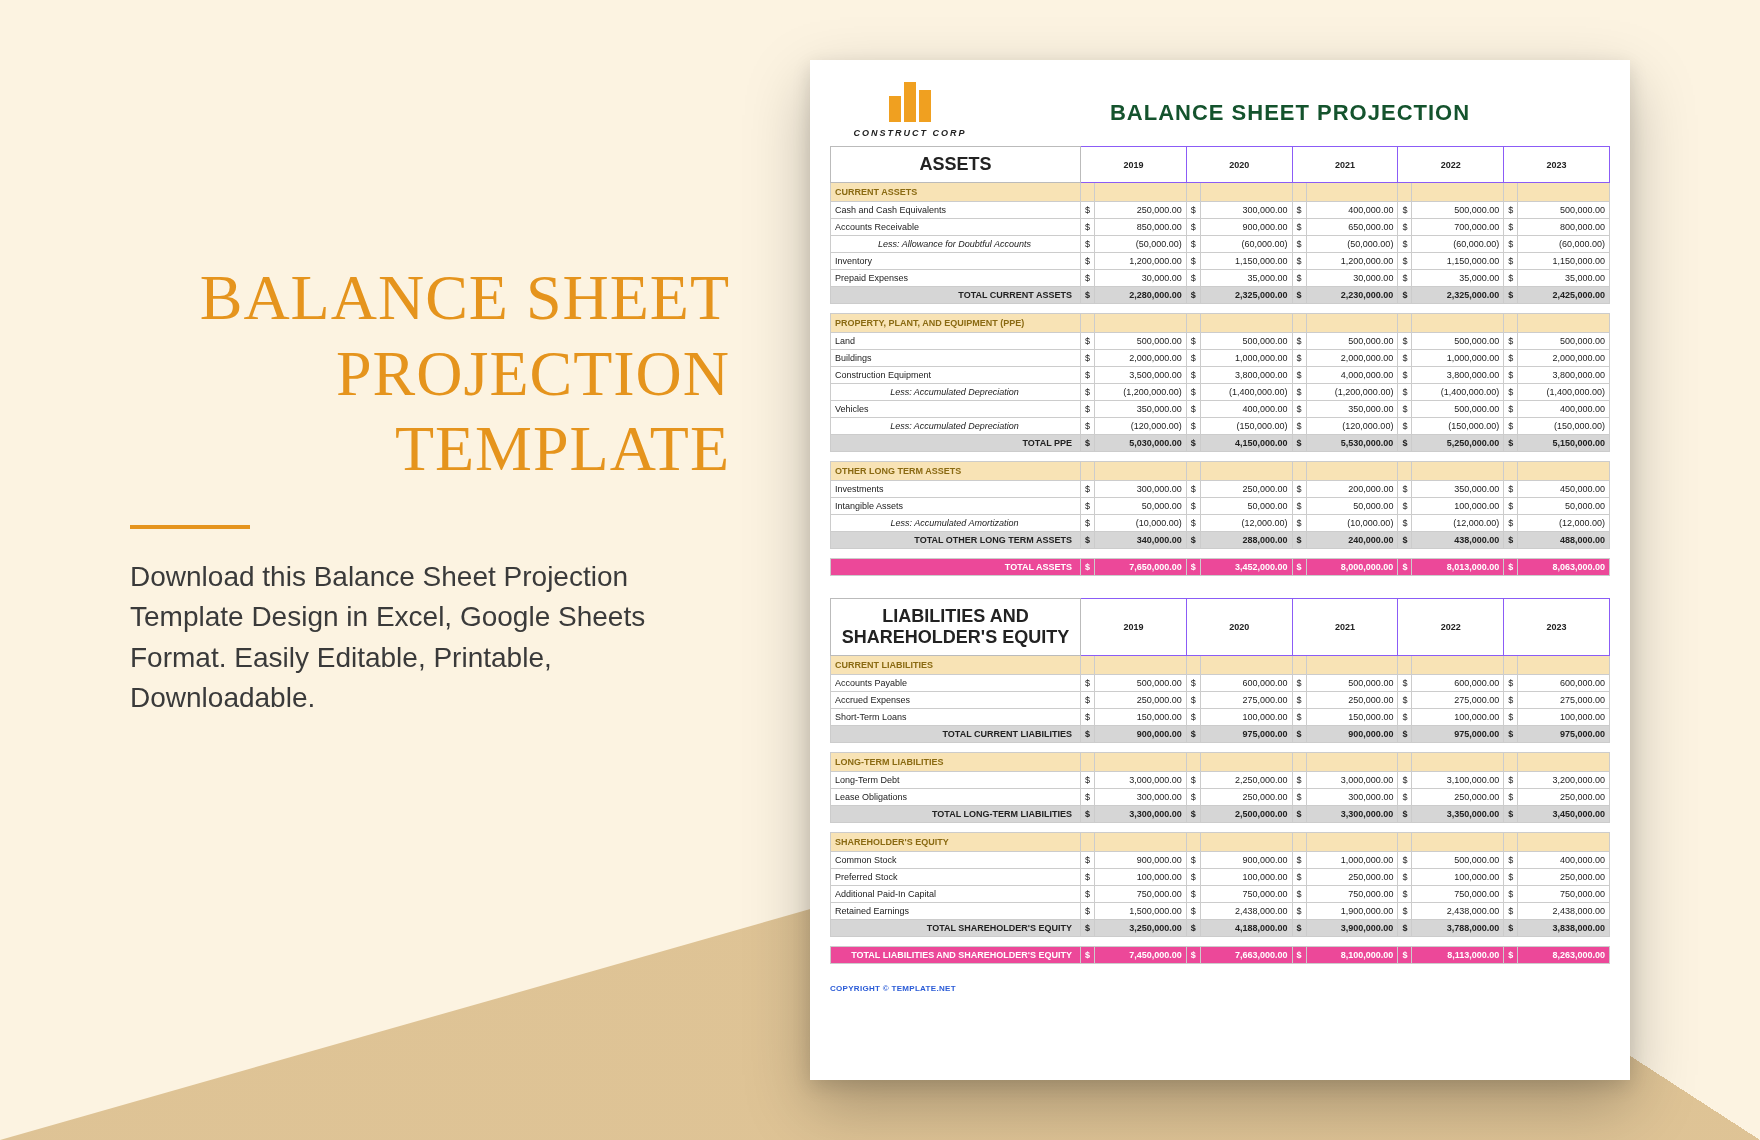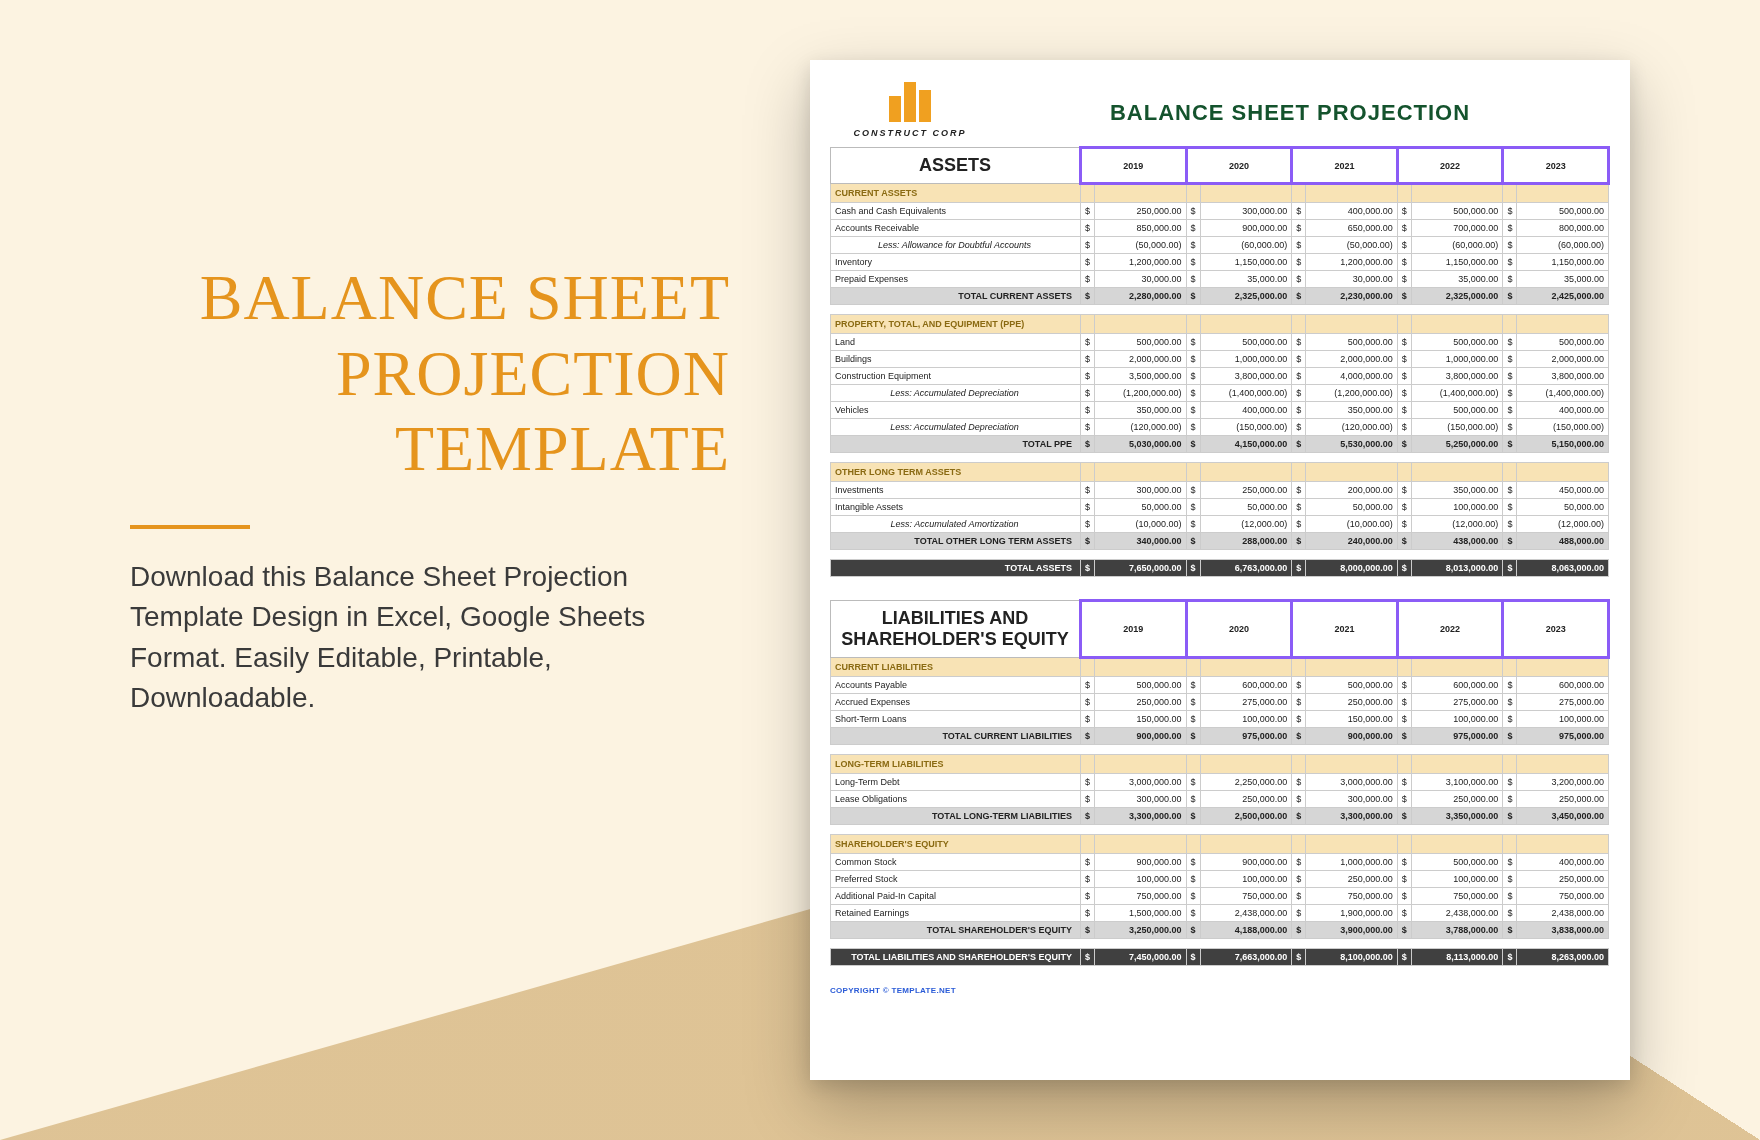--- a/index.html
+++ b/index.html
@@ -53,32 +53,32 @@
   .logo-icon span:nth-child(3){height:32px;}
   .logo-name { font-size:9px; letter-spacing:2px; font-weight:700; color:#222; margin-top:6px;font-style:italic;}
   .sh-title { flex:1; text-align:center; font-size:22px; font-weight:800; letter-spacing:1px; color:#14532d; padding-top:18px; padding-right:40px;}
 
   table.fin { width:100%; border-collapse:collapse; table-layout:fixed; margin-top:8px;}
   table.fin col.lab { width: 250px; }
   table.fin th.sec {
     background:#fff; border:1px solid #bbb; font-weight:800; font-size:18px; padding:7px 6px;
   }
   table.fin th.yr {
-    background:#fff; border:3px solid #8b5cf6; font-weight:700; font-size:9px; text-align:center; padding:7px 2px;
+    background:#fff; border:1px solid #8b5cf6; font-weight:700; font-size:9px; text-align:center; padding:7px 2px;
   }
   table.fin td { border:1px solid #ccc; padding:3px 4px; white-space:nowrap; }
   table.fin td.l { text-align:left; }
   table.fin td.li { text-align:center; font-style:italic; padding-right:6px;}
   table.fin td.cur { width:12px; text-align:left; padding:3px 2px 3px 4px;}
   table.fin td.v { text-align:right; padding-right:4px; }
 
   tr.cat td { background:#f8e3b5; font-weight:700; font-size:9px; color:#8a6a12; padding:4px 4px;}
   tr.tot td { background:#d6d6d6; font-weight:700; }
   tr.tot td.l, tr.tot td.li { text-align:right; padding-right:8px; }
-  tr.mega td { background:#404040; color:#fff; font-weight:700; }
+  tr.mega td { background:#ec4899; color:#fff; font-weight:700; }
   tr.mega td.l { text-align:right; padding-right:8px; }
   tr.sp td { border:none; height:10px; background:#fff; }
 
   .copyright { color:#2a5bd7; font-size:8px; font-weight:700; margin-top:6px; letter-spacing:.3px;}
 </style>
 </head>
 <body>
 
 <div class="stage">
   <div class="diag"></div>
@@ -218,21 +218,21 @@
               <td class="v">2,230,000.00</td>
               <td class="cur">$</td>
               <td class="v">2,325,000.00</td>
               <td class="cur">$</td>
               <td class="v">2,425,000.00</td>
             </tr>
             <tr class="sp">
               <td colspan="11"></td>
             </tr>
             <tr class="cat">
-              <td class="l">PROPERTY, TOTAL, AND EQUIPMENT (PPE)</td>
+              <td class="l">PROPERTY, PLANT, AND EQUIPMENT (PPE)</td>
               <td class="cur"></td>
               <td class="v"></td>
               <td class="cur"></td>
               <td class="v"></td>
               <td class="cur"></td>
               <td class="v"></td>
               <td class="cur"></td>
               <td class="v"></td>
               <td class="cur"></td>
               <td class="v"></td>
@@ -397,21 +397,21 @@
               <td class="v">488,000.00</td>
             </tr>
             <tr class="sp">
               <td colspan="11"></td>
             </tr>
             <tr class="mega">
               <td class="l">TOTAL ASSETS</td>
               <td class="cur">$</td>
               <td class="v">7,650,000.00</td>
               <td class="cur">$</td>
-              <td class="v">6,763,000.00</td>
+              <td class="v">3,452,000.00</td>
               <td class="cur">$</td>
               <td class="v">8,000,000.00</td>
               <td class="cur">$</td>
               <td class="v">8,013,000.00</td>
               <td class="cur">$</td>
               <td class="v">8,063,000.00</td>
             </tr>
           </tbody>
         </table>
         <div style="height:14px"></div>

